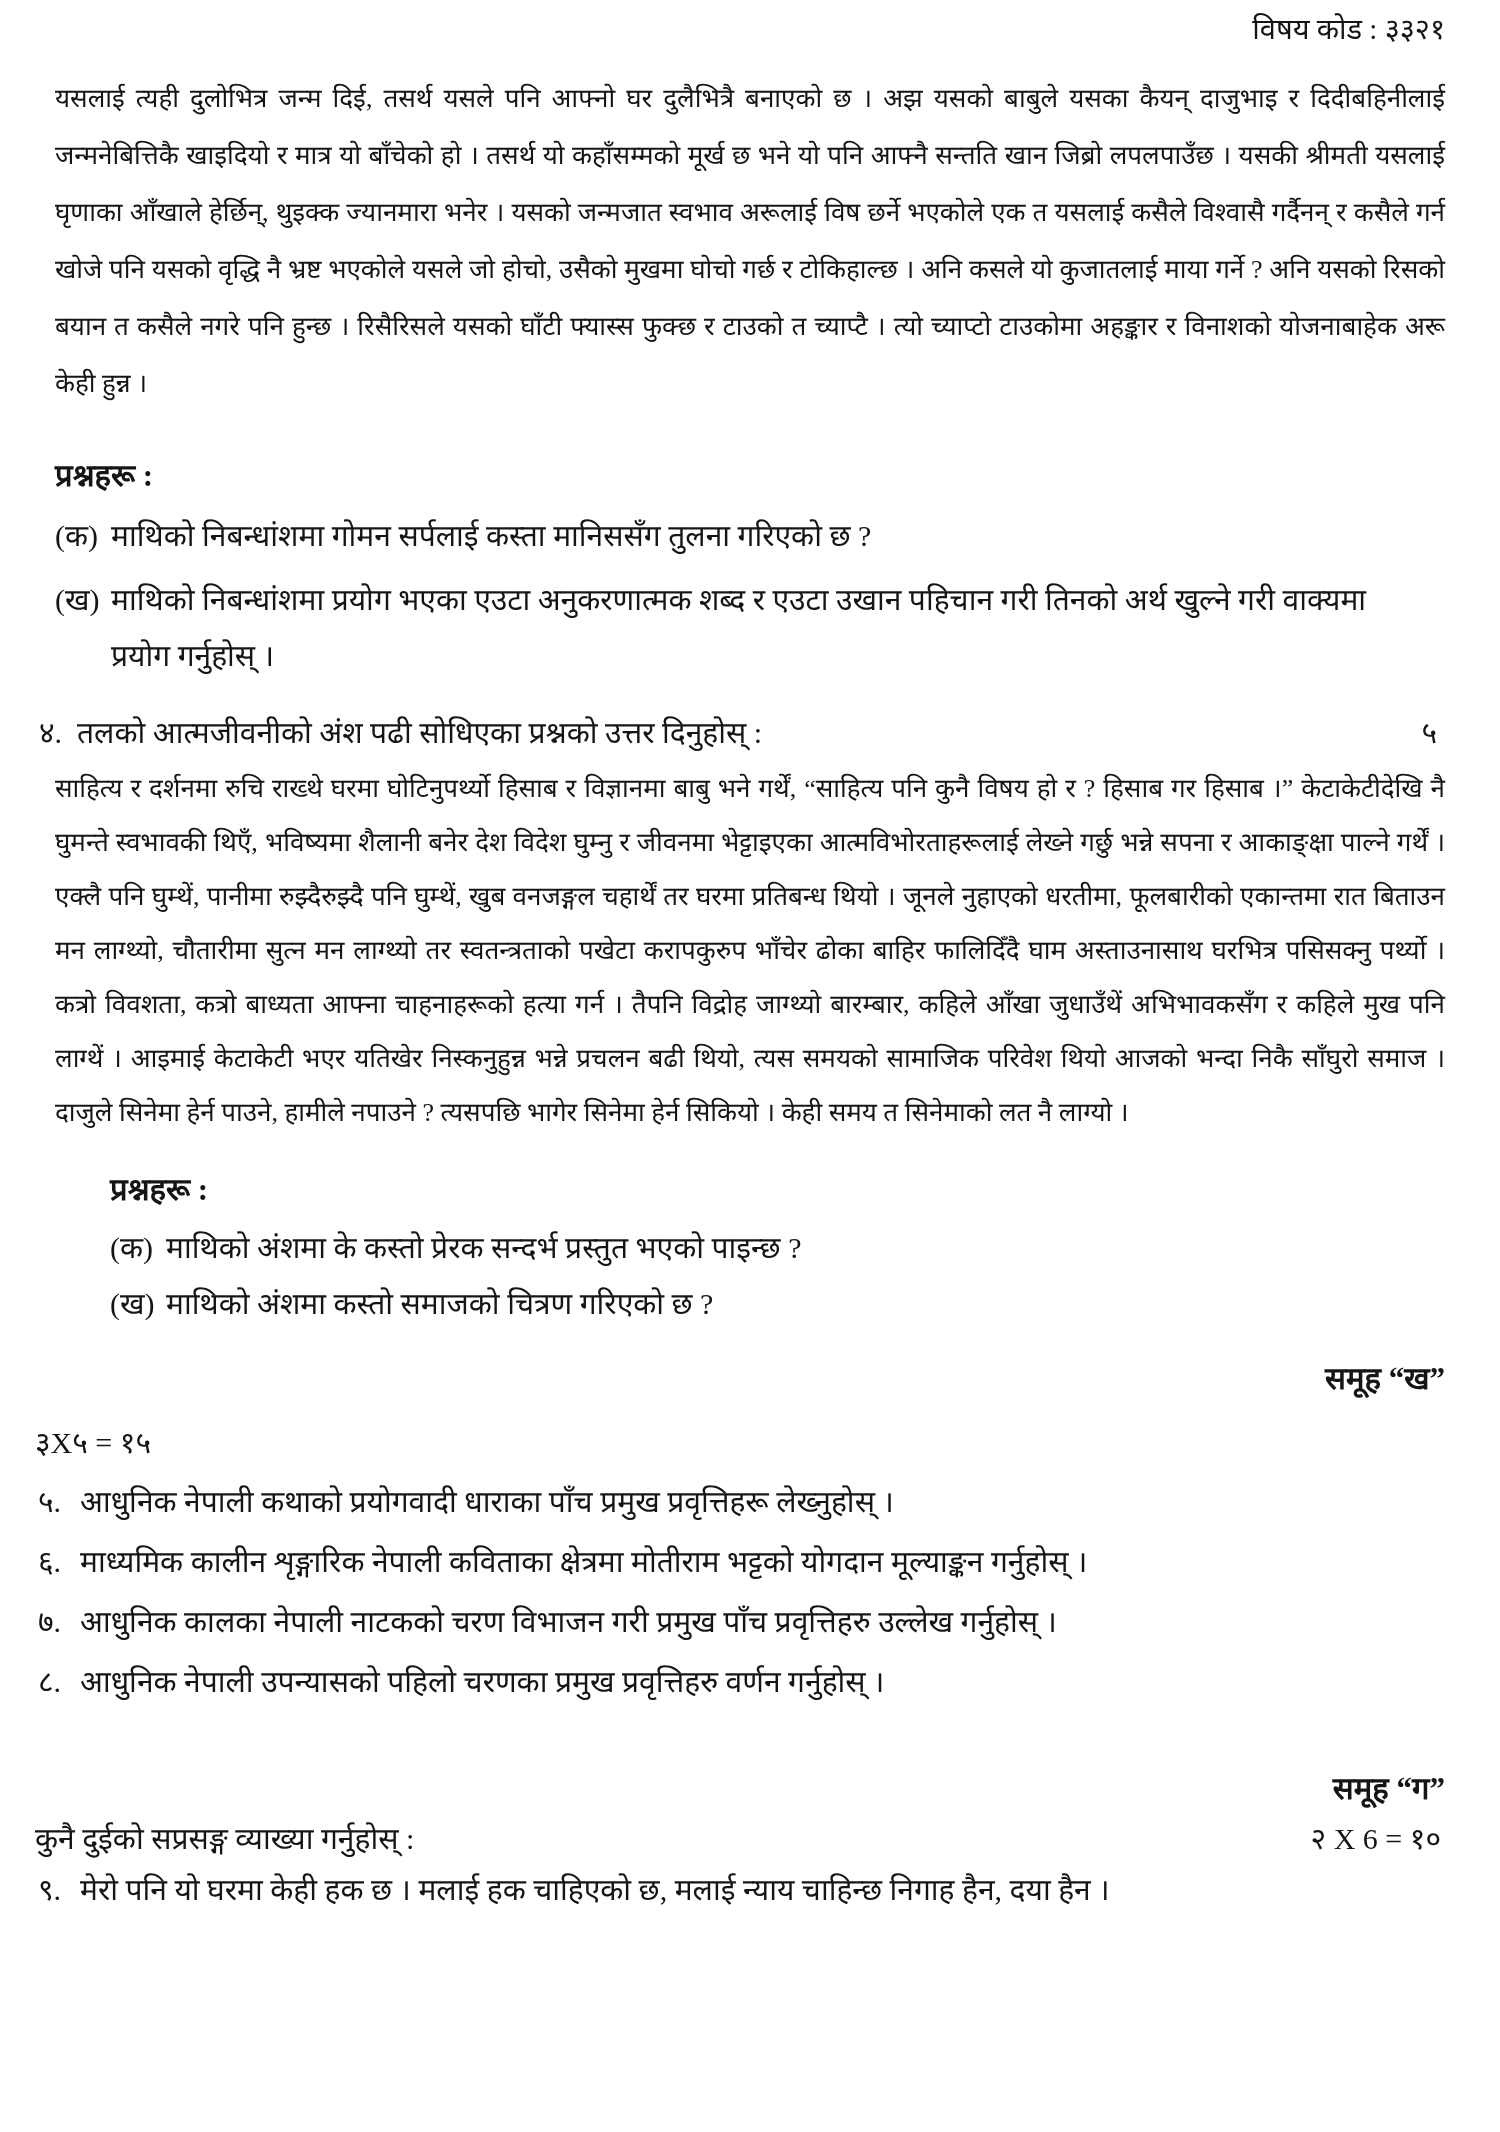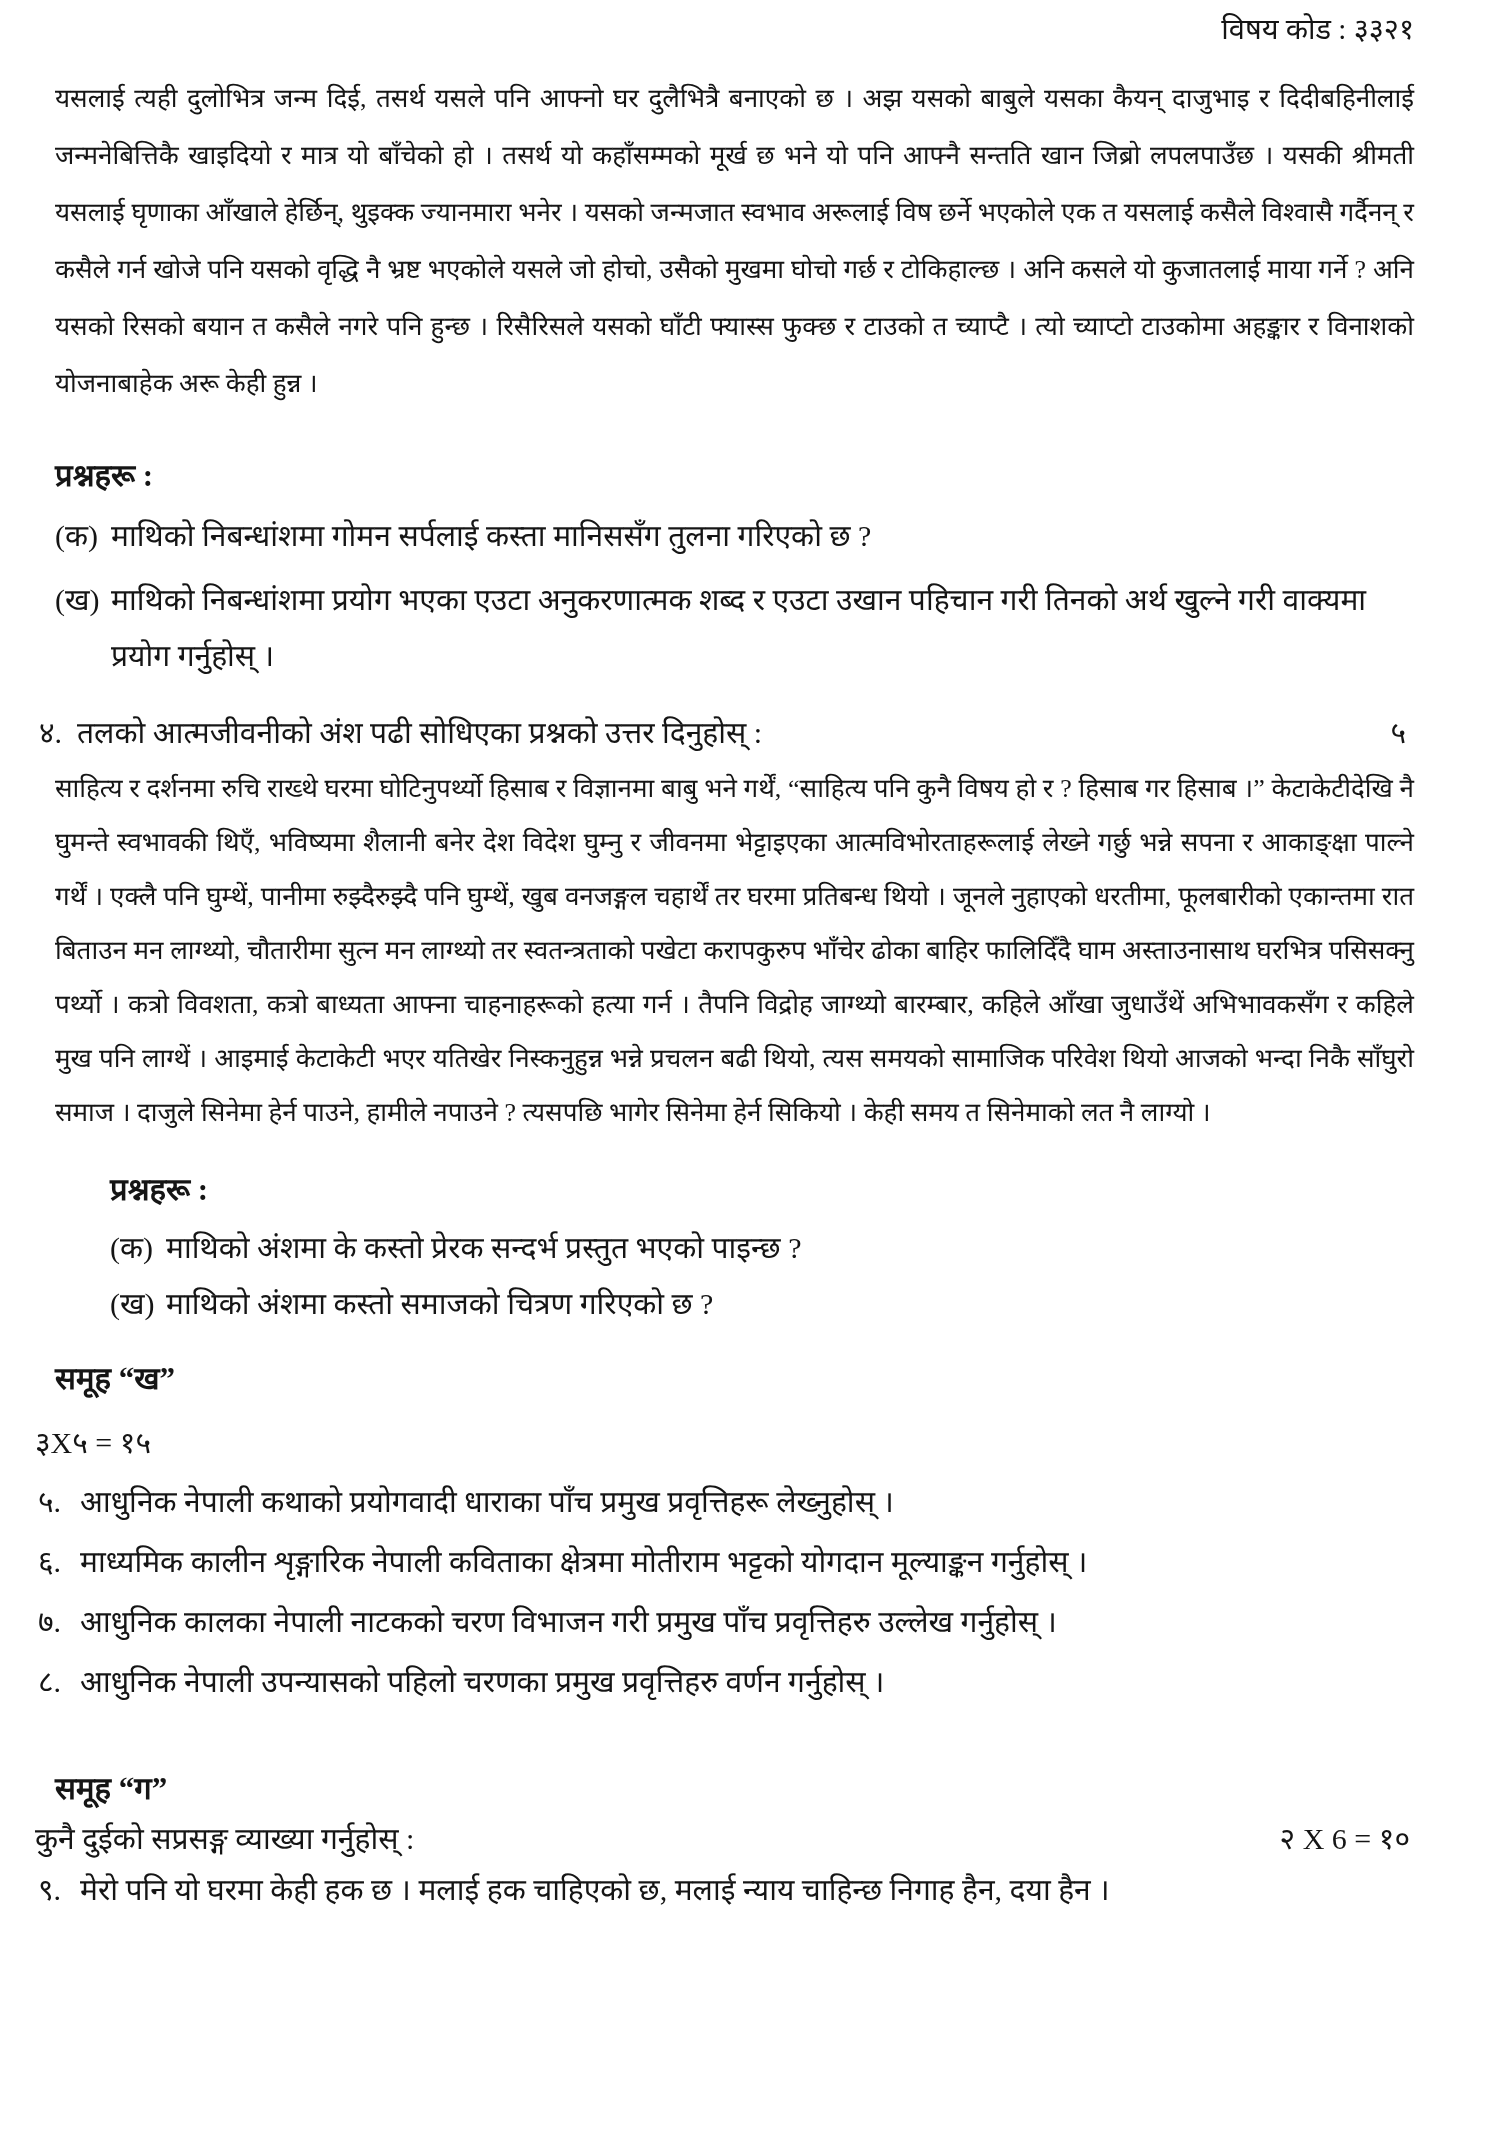--- a/index.html
+++ b/index.html
@@ -2,21 +2,21 @@
 <html><head>
 <meta charset="utf-8">
 <style>
   * { margin:0; padding:0; box-sizing:border-box; }
   html, body { background:#ffffff; }
   body {
     width:1500px; height:2132px; overflow:hidden;
     font-family:"Liberation Serif","DejaVu Serif",serif;
     color:#151515;
   }
-  .page { padding:12px 86px 0 55px; }
+  .page { padding:12px 55px 0 55px; }
 
   .subject-code { font-size:29px; line-height:34px; text-align:right; }
 
   .passage { font-size:26px; text-align:justify; }
   .p1 { margin-top:24px; line-height:57px; }
   .p2 { margin-top:8px;  line-height:54px; }
 
   .qlabel { font-weight:bold; font-size:31px; line-height:40px; }
   .ql1 { margin-top:44px; }
 
@@ -30,21 +30,21 @@
   .q4row { display:flex; margin-top:28px; font-size:30px; line-height:42px; margin-left:-16px; }
   .q4row .num  { flex:0 0 38px; }
   .q4row .text { flex:1;font-family:Liberation Serif, serif; }
   .q4row .marks { flex:0 0 auto; padding-right:8px; }
 
   .qblock2 { margin-left:55px; }
   .ql2 { margin-top:30px; }
   .qa2 { margin-top:16px; }
   .qb2 { margin-top:12px; }
 
-  .group-title { margin-top:32px; text-align:left; font-weight:bold; font-size:31px; line-height:42px; }
+  .group-title { margin-top:32px; text-align:right; font-weight:bold; font-size:31px; line-height:42px; }
   .group-title.ga { margin-top:64px; }
 
   .instr-row { display:flex; justify-content:space-between; font-size:30px; line-height:42px; margin-left:-20px; margin-top:22px; }
   .instr-row.ga { margin-top:8px; }
   .instr-row .marks { padding-right:4px; }
 
   .list-item { display:flex; font-size:30px; line-height:44px; margin-left:-17px; margin-top:16px; }
   .list-item .num { flex:0 0 42px; }
   .list-item .text { flex:1; }
   .list-item.last { margin-top:8px; }

